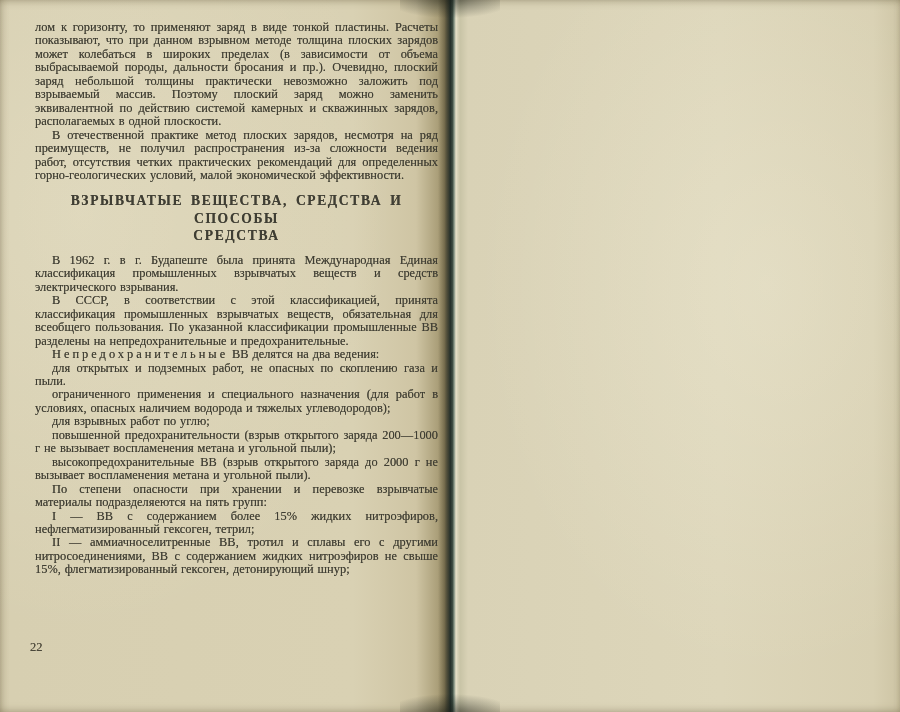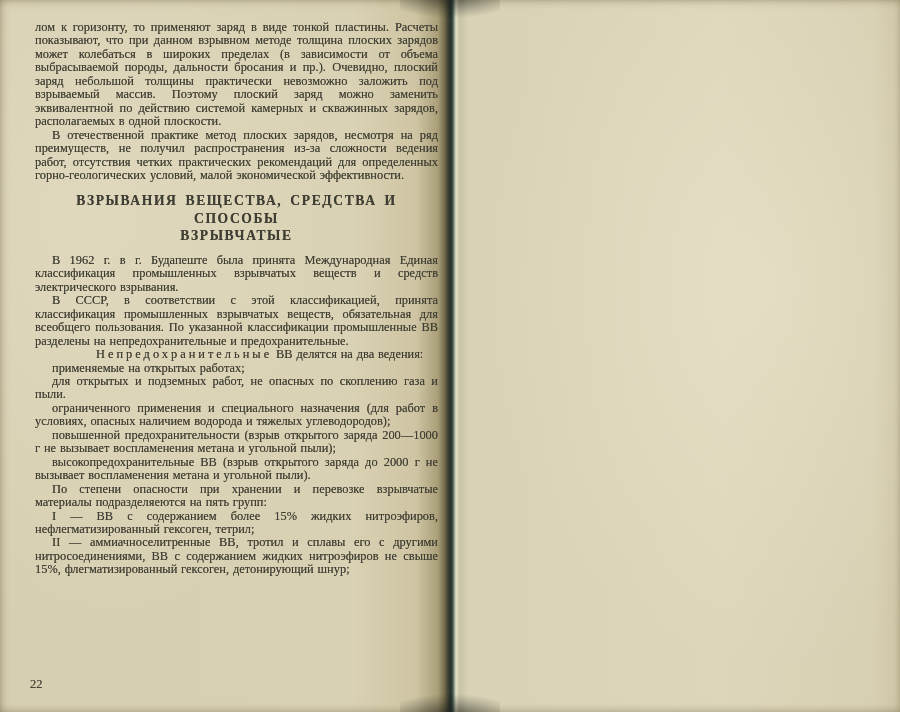--- a/index.html
+++ b/index.html
@@ -53,52 +53,52 @@
     font-size:12.4px;
     line-height:13.45px;
     text-align:justify;
     text-shadow:0 0 .5px rgba(58,54,38,.65);
     word-spacing:.06em;
   }
   #col-left{left:35px;top:21px;width:403px;}
   .column p{margin:0;}
   p.ind{text-indent:17px;}
   p.noind{text-indent:0;}
-  .sperr{letter-spacing:3px;margin-left:44px;}
+  .sperr{letter-spacing:3px;}
   h2.chapter{
     margin:10px 0 9px 0;
     font-size:13.6px;line-height:17.5px;
     font-weight:bold;text-align:center;letter-spacing:1.6px;
     word-spacing:3px;
   }
   .pagenum{
     position:absolute;font-size:12.5px;color:#4a473a;
     text-shadow:0 0 .5px rgba(58,54,38,.6);
   }
-  #pagenum-left{left:30px;top:677px;}
+  #pagenum-left{left:30px;top:640px;}
 </style>
 </head>
 <body>
 
 <div id="scan">
 
   <div class="page" id="page-left">
     <div class="column" id="col-left">
       <p class="noind">лом к горизонту, то применяют заряд в виде тонкой пластины. Расчеты показывают, что при данном взрывном методе толщина плоских зарядов может колебаться в широких пределах (в зависимости от объема выбрасываемой породы, дальности бросания и пр.). Очевидно, плоский заряд небольшой толщины практически невозможно заложить под взрываемый массив. Поэтому плоский заряд можно заменить эквивалентной по действию системой камерных и скважинных зарядов, располагаемых в одной плоскости.</p>
       <p class="ind">В отечественной практике метод плоских зарядов, несмотря на ряд преимуществ, не получил распространения из-за сложности ведения работ, отсутствия четких практических рекомендаций для определенных горно-геологических условий, малой экономической эффективности.</p>
       <h2 class="chapter">
-          <span style="display:block">ВЗРЫВАНИЯ ВЕЩЕСТВА, СРЕДСТВА И СПОСОБЫ</span>
-          <span style="display:block">ВЗРЫВЧАТЫЕ</span>
+          <span style="display:block">ВЗРЫВЧАТЫЕ ВЕЩЕСТВА, СРЕДСТВА И СПОСОБЫ</span>
+          <span style="display:block">СРЕДСТВА</span>
         </h2>
       <p class="ind">В 1962 г. в г. Будапеште была принята Международная Единая классификация промышленных взрывчатых веществ и средств электрического взрывания.</p>
       <p class="ind">В СССР, в соответствии с этой классификацией, принята классификация промышленных взрывчатых веществ, обязательная для всеобщего пользования. По указанной классификации промышленные ВВ разделены на непредохранительные и предохранительные.</p>
       <p class="ind"><span class="sperr">Непредохранительные</span><span> ВВ делятся на два ведения:</span></p>
-      <p class="ind">применяемые на открытых работах;</p>
       <p class="ind">для открытых и подземных работ, не опасных по скоплению газа и пыли.</p>
       <p class="ind">ограниченного применения и специального назначения (для работ в условиях, опасных наличием водорода и тяжелых углеводородов);</p>
+      <p class="ind">для взрывных работ по углю;</p>
       <p class="ind">повышенной предохранительности (взрыв открытого заряда 200—1000 г не вызывает воспламенения метана и угольной пыли);</p>
       <p class="ind">высокопредохранительные ВВ (взрыв открытого заряда до 2000 г не вызывает воспламенения метана и угольной пыли).</p>
       <p class="ind">По степени опасности при хранении и перевозке взрывчатые материалы подразделяеются на пять групп:</p>
       <p class="ind">I — ВВ с содержанием более 15% жидких нитроэфиров, нефлегматизированный гексоген, тетрил;</p>
       <p class="ind">II — аммиачноселитренные ВВ, тротил и сплавы его с другими нитросоединениями, ВВ с содержанием жидких нитроэфиров не свыше 15%, флегматизированный гексоген, детонирующий шнур;</p>
     </div>
     <div class="pagenum" id="pagenum-left">22</div>
   </div>
 
   <div class="page" id="page-right">

